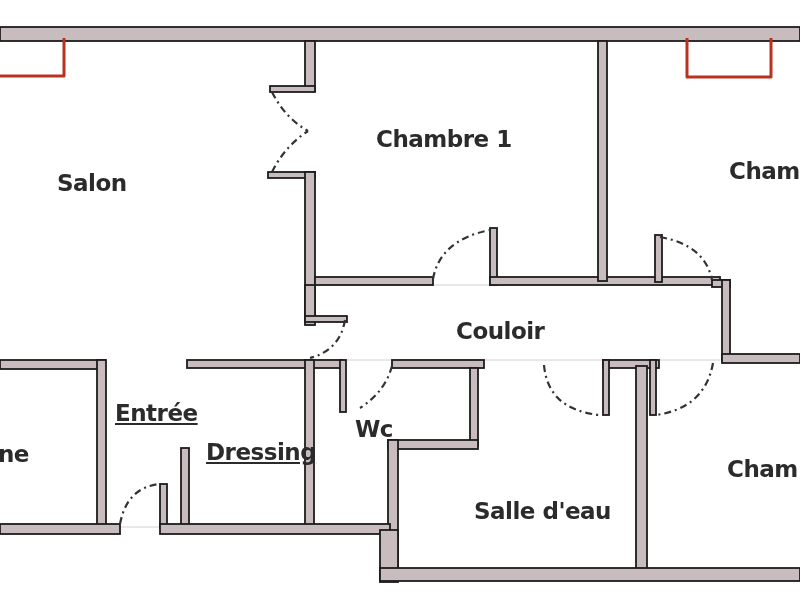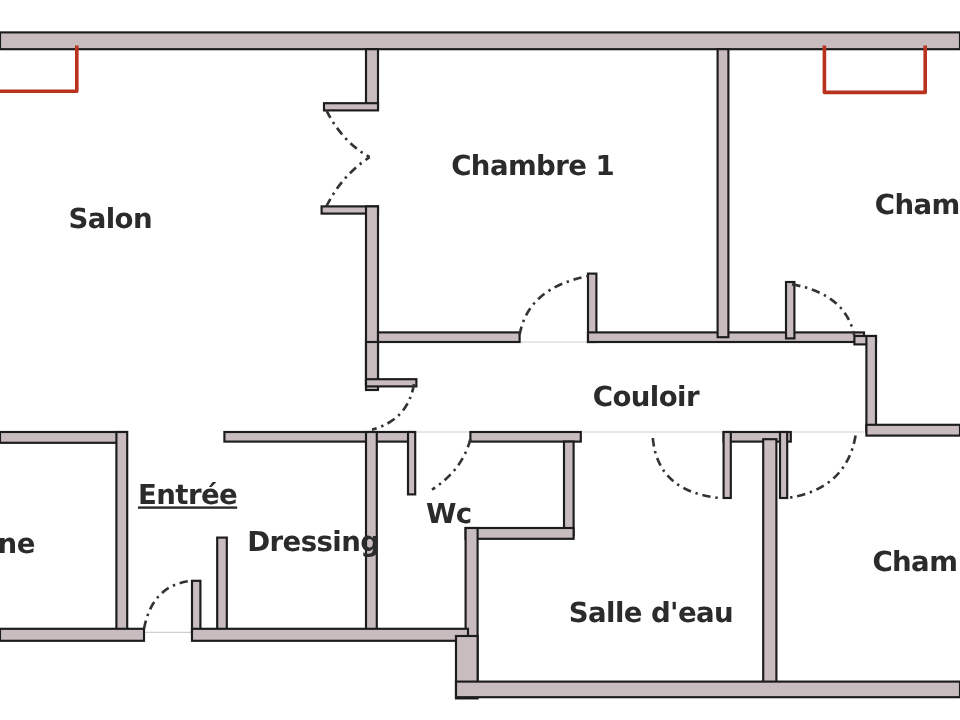--- a/index.html
+++ b/index.html
@@ -74,20 +74,20 @@
   <g id="radiators-layer">
       <path d="M -5 76 L 64 76 L 64 38" fill="none" stroke="#b8321e" stroke-width="3" stroke-linejoin="round"></path>
       <path d="M 687 38 L 687 77 L 771 77 L 771 38" fill="none" stroke="#b8321e" stroke-width="3" stroke-linejoin="round"></path>
     </g>
 </svg>
 
 <div id="labels-layer">
   <div class="label" style="left: 44px; top: 172px; color: rgb(43, 43, 43); margin-left: 13px;">Salon</div>
   <div class="label" style="left: 376px; top: 128px; color: rgb(43, 43, 43);">Chambre 1</div>
   <div class="label" style="left: 729px; top: 160px; color: rgb(43, 43, 43);">Cham</div>
-  <div class="label" style="left: 456px; top: 320px; color: rgb(43, 43, 43); margin-left: 38px;">Couloir</div>
+  <div class="label" style="left: 456px; top: 320px; color: rgb(43, 43, 43);">Couloir</div>
   <div class="label" style="left: 115px; top: 402px; color: rgb(43, 43, 43); text-decoration: underline;">Entrée</div>
-  <div class="label" style="left: 206px; top: 441px; color: rgb(43, 43, 43);">Dressing</div>
+  <div class="label" style="left: 206px; top: 441px; color: rgb(43, 43, 43); text-decoration: underline;">Dressing</div>
   <div class="label" style="left: 355px; top: 418px; color: rgb(43, 43, 43);">Wc</div>
   <div class="label" style="left: -2px; top: 443px; color: rgb(43, 43, 43);">ne</div>
   <div class="label" style="left: 474px; top: 500px; color: rgb(43, 43, 43); text-align: center;">Salle d'eau</div>
   <div class="label" style="left: 727px; top: 458px; color: rgb(43, 43, 43);">Cham</div>
 </div>
 
 </body></html>

